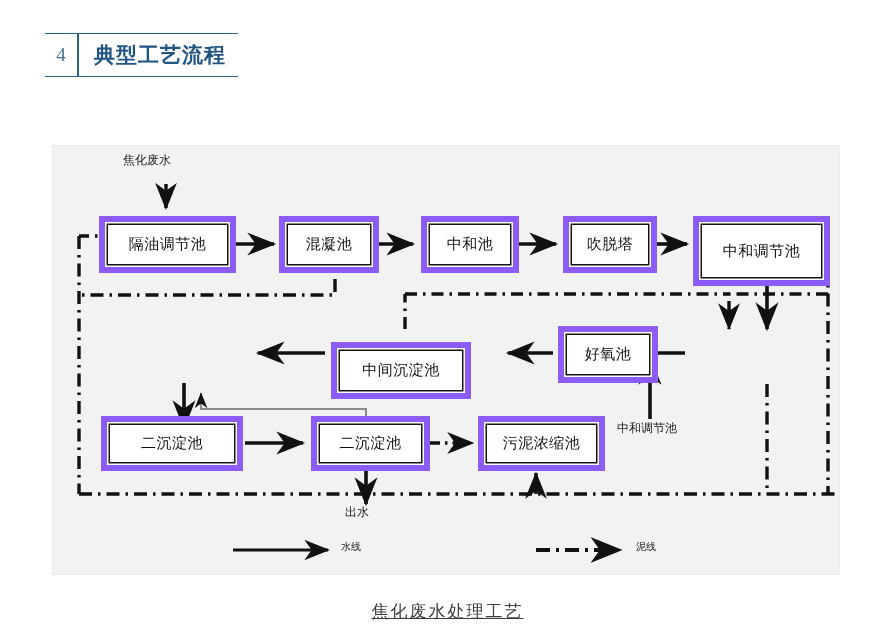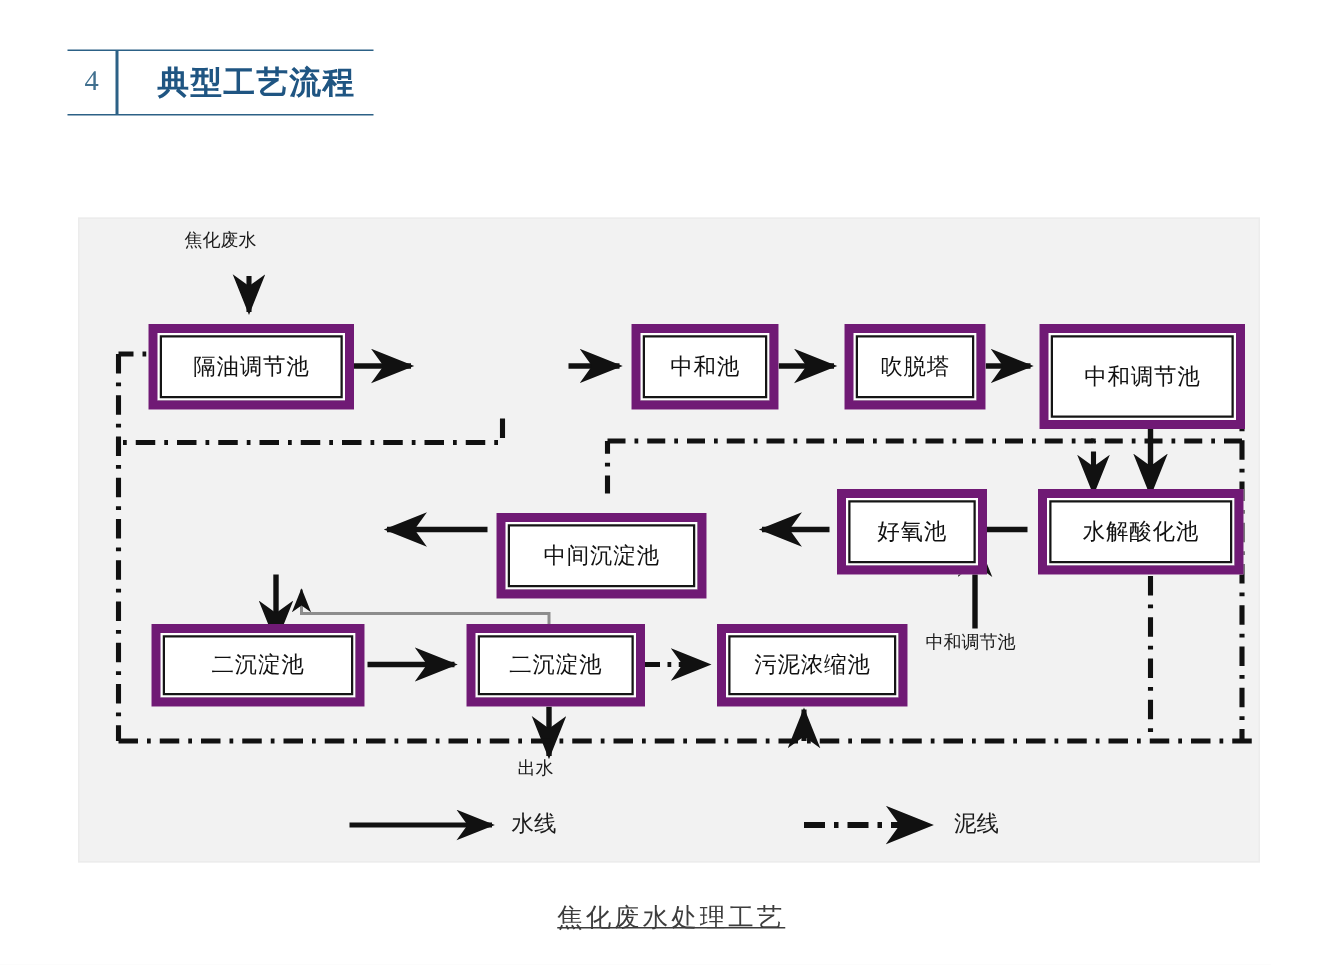--- a/index.html
+++ b/index.html
@@ -35,21 +35,21 @@
     color: #41708f;
     font-family: "Liberation Serif", serif;
   }
   #section-divider {
     width: 2px;
     background: #2c6186;
   }
   #section-title {
     display: flex;
     align-items: center;
-    padding: 0 12px 0 26px;
+    padding: 0 12px 0 15px;
     font-size: 21px;
     font-weight: bold;
     color: #1f5582;
     letter-spacing: 1px;
     white-space: nowrap;
   }
 
   
   #figure-frame {
     position: absolute;
@@ -64,21 +64,21 @@
     position: absolute;
     left: 0; top: 0;
     width: 786px;
     height: 428px;
   }
 
   
   .proc-box {
     position: absolute;
     background: #ffffff;
-    border: 6px solid #701a75;
+    border: 6px solid #8b5cf6;
     box-sizing: border-box;
     display: flex;
     align-items: center;
     justify-content: center;
     box-shadow: inset 0 0 0 1.5px #ffffff, inset 0 0 0 3px #151515;
   }
   .proc-box .lbl {
     font-family: "DejaVu Sans", "Liberation Sans", sans-serif;
     font-size: 15px;
     color: #111111;
@@ -92,21 +92,21 @@
     font-family: "DejaVu Sans", "Liberation Sans", sans-serif;
     font-size: 12px;
     color: #1a1a1a;
     white-space: nowrap;
   }
 
   
   .legend-label {
     position: absolute;
     font-family: "DejaVu Sans", "Liberation Sans", sans-serif;
-    font-size: 15px;
+    font-size: 10px;
     color: #1a1a1a;
     white-space: nowrap;
   }
 
   
   #figure-caption {
     position: absolute;
     left: 0;
     top: 600px;
     width: 895px;
@@ -189,38 +189,38 @@
     <path d="M352,183 L352,148" stroke="#111" stroke-width="3.4" fill="none" stroke-dasharray="12,6,2.5,6"></path>
     <path d="M352,148 L676,148" stroke="#111" stroke-width="3.4" fill="none" stroke-dasharray="12,6,2.5,6"></path>
 
     <path d="M180,404 L275,404" stroke="#111" stroke-width="3.2" fill="none" marker-end="url(#ah)"></path>
     <path d="M483,404 L568,404" stroke="#111" stroke-width="4" fill="none" stroke-dasharray="14,6,3,6" marker-end="url(#ahs)"></path>
   </svg>
 
   <div class="proc-box" style="left:46px;  top:70px;  width:137px; height:57px;">
     <span class="lbl">隔油调节池</span>
   </div>
+  <div class="proc-box" style="left:226px; top:70px;  width:100px; height:57px;">
+    <span class="lbl">混凝池</span>
+  </div>
   <div class="proc-box" style="left:368px; top:70px;  width:98px;  height:57px;">
     <span class="lbl">中和池</span>
   </div>
   <div class="proc-box" style="left:510px; top:70px;  width:94px;  height:57px;">
     <span class="lbl">吹脱塔</span>
   </div>
   <div class="proc-box" style="left:640px; top:70px;  width:137px; height:70px;">
     <span class="lbl">中和调节池</span>
   </div>
 
   <div class="proc-box" style="left:278px; top:196px; width:140px; height:57px;">
     <span class="lbl">中间沉淀池</span>
   </div>
   <div class="proc-box" style="left:505px; top:180px; width:100px; height:57px;">
     <span class="lbl">好氧池</span>
-  </div>
-  <div class="proc-box" style="left:639px; top:180px; width:137px; height:57px;">
-    <span class="lbl">水解酸化池</span>
   </div>
 
   <div class="proc-box" style="left:48px;  top:270px; width:142px; height:55px;">
     <span class="lbl">二沉淀池</span>
   </div>
   <div class="proc-box" style="left:258px; top:270px; width:119px; height:55px;">
     <span class="lbl">二沉淀池</span>
   </div>
   <div class="proc-box" style="left:425px; top:270px; width:127px; height:55px;">
     <span class="lbl">污泥浓缩池</span>

